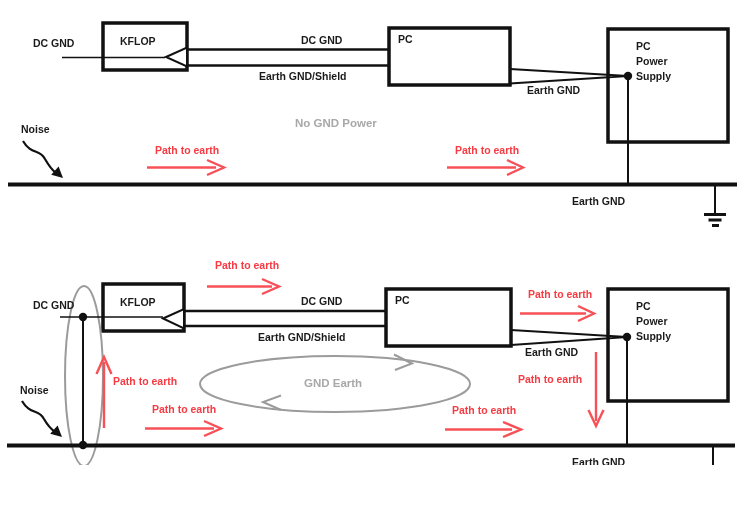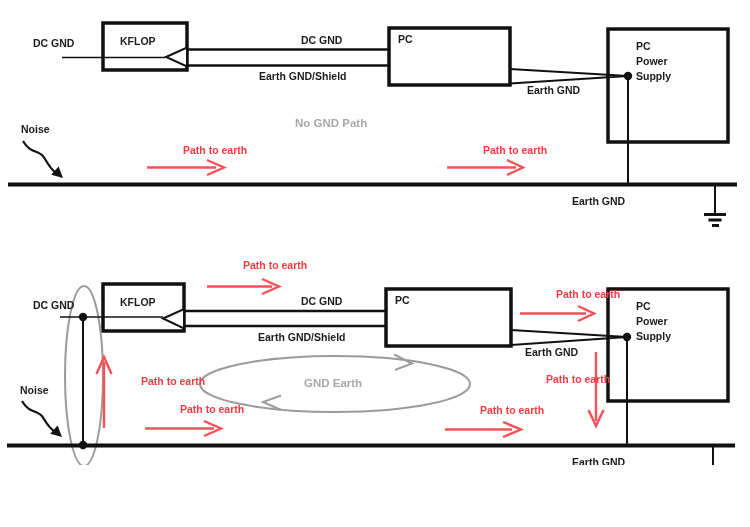--- a/index.html
+++ b/index.html
@@ -4,21 +4,21 @@
 <style>
   :root{
     --red:#f73b43; --gray-text:#a8a8a8; --gray-line:#9b9b9b; --black:#1a1a1a;
   }
   html,body{margin:0;padding:0;background:#fff;}
   #stage{position:relative;width:750px;height:465px;background:#fff;overflow:hidden;
          font-family:"Liberation Sans",sans-serif;}
   #wires{position:absolute;left:0;top:0;}
   .lbl{position:absolute;font-weight:bold;color:var(--black);font-size:10.5px;
        line-height:1.1;white-space:nowrap;}
-  .red{color:var(--red);margin-left:28px;}
+  .red{color:var(--red);}
   .gray{color:var(--gray-text);font-size:11.5px;}
   .multi{white-space:pre-line;line-height:15px;}
 </style>
 </head>
 <body>
 
 <div id="stage">
 
   <svg id="wires" width="750" height="527" viewBox="0 0 750 527">
 
@@ -112,21 +112,21 @@
 
   <div class="lbl" style="left:33px;top:38px">DC GND</div>
   <div class="lbl" style="left:120px;top:36px">KFLOP</div>
   <div class="lbl" style="left:301px;top:35px">DC GND</div>
   <div class="lbl" style="left:398px;top:34px">PC</div>
   <div class="lbl" style="left:259px;top:71px">Earth GND/Shield</div>
   <div class="lbl multi" style="left:636px;top:39px">PC
 Power
 Supply</div>
   <div class="lbl" style="left:527px;top:85px">Earth GND</div>
-  <div class="lbl gray" style="left:295px;top:117px">No GND Path</div>
+  <div class="lbl gray" style="left:295px;top:117px">No GND Power</div>
   <div class="lbl" style="left:21px;top:124px">Noise</div>
   <div class="lbl red" style="left:155px;top:145px">Path to earth</div>
   <div class="lbl red" style="left:455px;top:145px">Path to earth</div>
   <div class="lbl" style="left:572px;top:196px">Earth GND</div>
 
   <div class="lbl red" style="left:215px;top:260px">Path to earth</div>
   <div class="lbl" style="left:33px;top:300px">DC GND</div>
   <div class="lbl" style="left:120px;top:297px">KFLOP</div>
   <div class="lbl" style="left:301px;top:296px">DC GND</div>
   <div class="lbl" style="left:395px;top:295px">PC</div>

